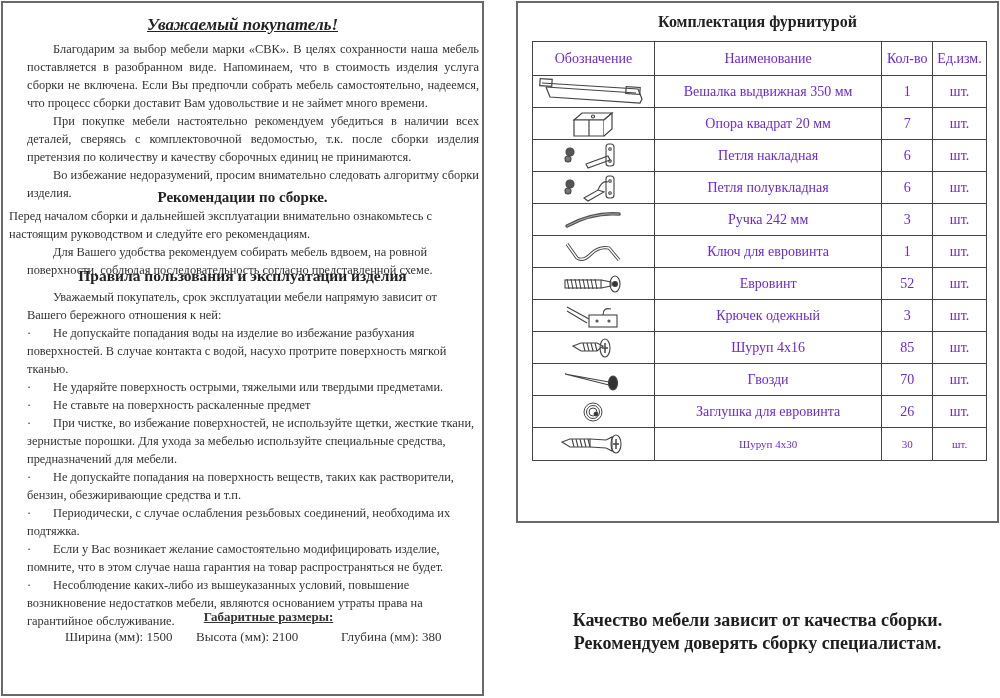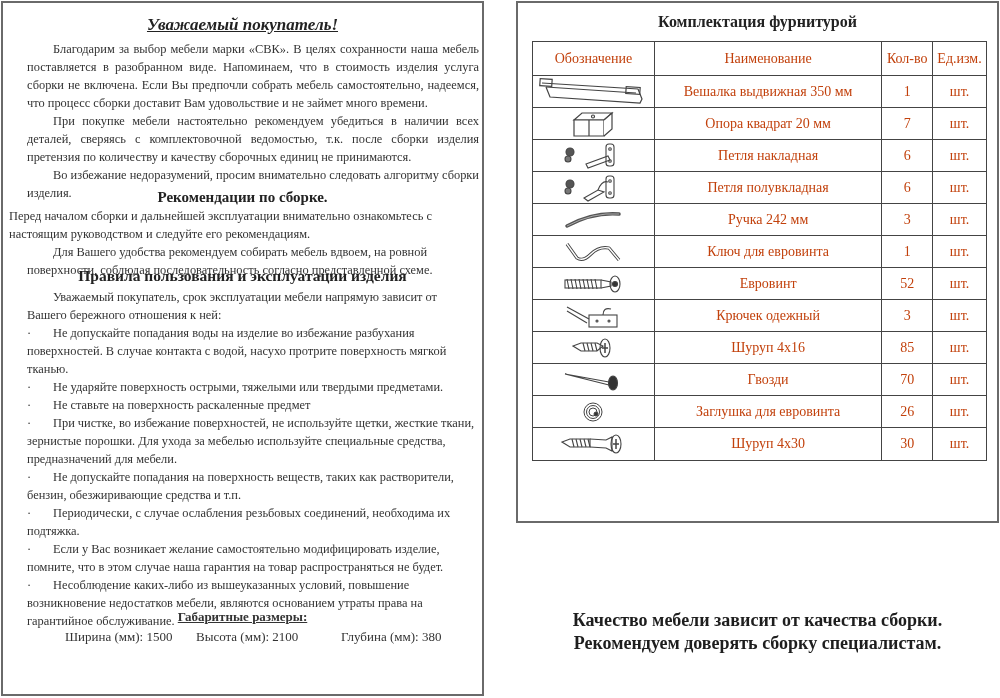--- a/index.html
+++ b/index.html
@@ -11,35 +11,35 @@
 
   
   .l-title { position:absolute; top:12px; left:0; width:100%; text-align:center;
              font-size:17px; font-weight:bold; font-style:italic; text-decoration:underline; color:#222; }
   .para { position:absolute; left:24px; width:452px; font-size:12.4px; line-height:18px; color:#333; text-align:justify; }
   .para .ind { display:inline-block; width:26px; }
   .h2 { position:absolute; left:0; width:100%; text-align:center; font-weight:bold; color:#222; }
   .bullet { position:absolute; left:24px; width:452px; font-size:12.4px; line-height:18px; color:#333; }
   .bullet .dot { display:inline-block; width:26px; }
   .dims-title { position:absolute; top:606px; left:0; width:100%; text-align:center;
-                font-size:13px; font-weight:bold; text-decoration:underline; color:#333; }
+                font-size:13px; font-weight:bold; text-decoration:underline; color:#333;padding-left:26px; }
   .dim { position:absolute; top:626px; font-size:13px; color:#333; }
 
   
   .r-title { position:absolute; top:10px; left:0; width:100%; text-align:center;
              font-size:16px; font-weight:bold; color:#222; }
   table.kit { position:absolute; top:38px; left:14px; width:455px; border-collapse:collapse; }
   table.kit td, table.kit th { border:1.5px solid #444; padding:0; text-align:center;
-            font-size:14px; font-weight:normal; color:#c2410c; height:31px; }
+            font-size:14px; font-weight:normal; color:#6d28d9; height:31px; }
   table.kit th { height:33px; font-size:14px; }
   table.kit td.img { width:121px; }
   table.kit td.name { width:228px; }
   table.kit td.qty { width:50px; }
   table.kit td.unit { width:53px; }
-  table.kit tr.small td { font-size:14px; height:32px; }
+  table.kit tr.small td { font-size:11px; height:32px; }
   .icon svg { display:block; margin:0 auto; }
   .slogan { position:absolute; top:606px; left:0; width:100%; text-align:center;
             font-size:18px; font-weight:bold; line-height:23px; color:#1e1e1e; }
 </style>
 </head>
 <body>
 
 <div id="left" class="panel">
   <div class="l-title">Уважаемый покупатель!</div>
 

